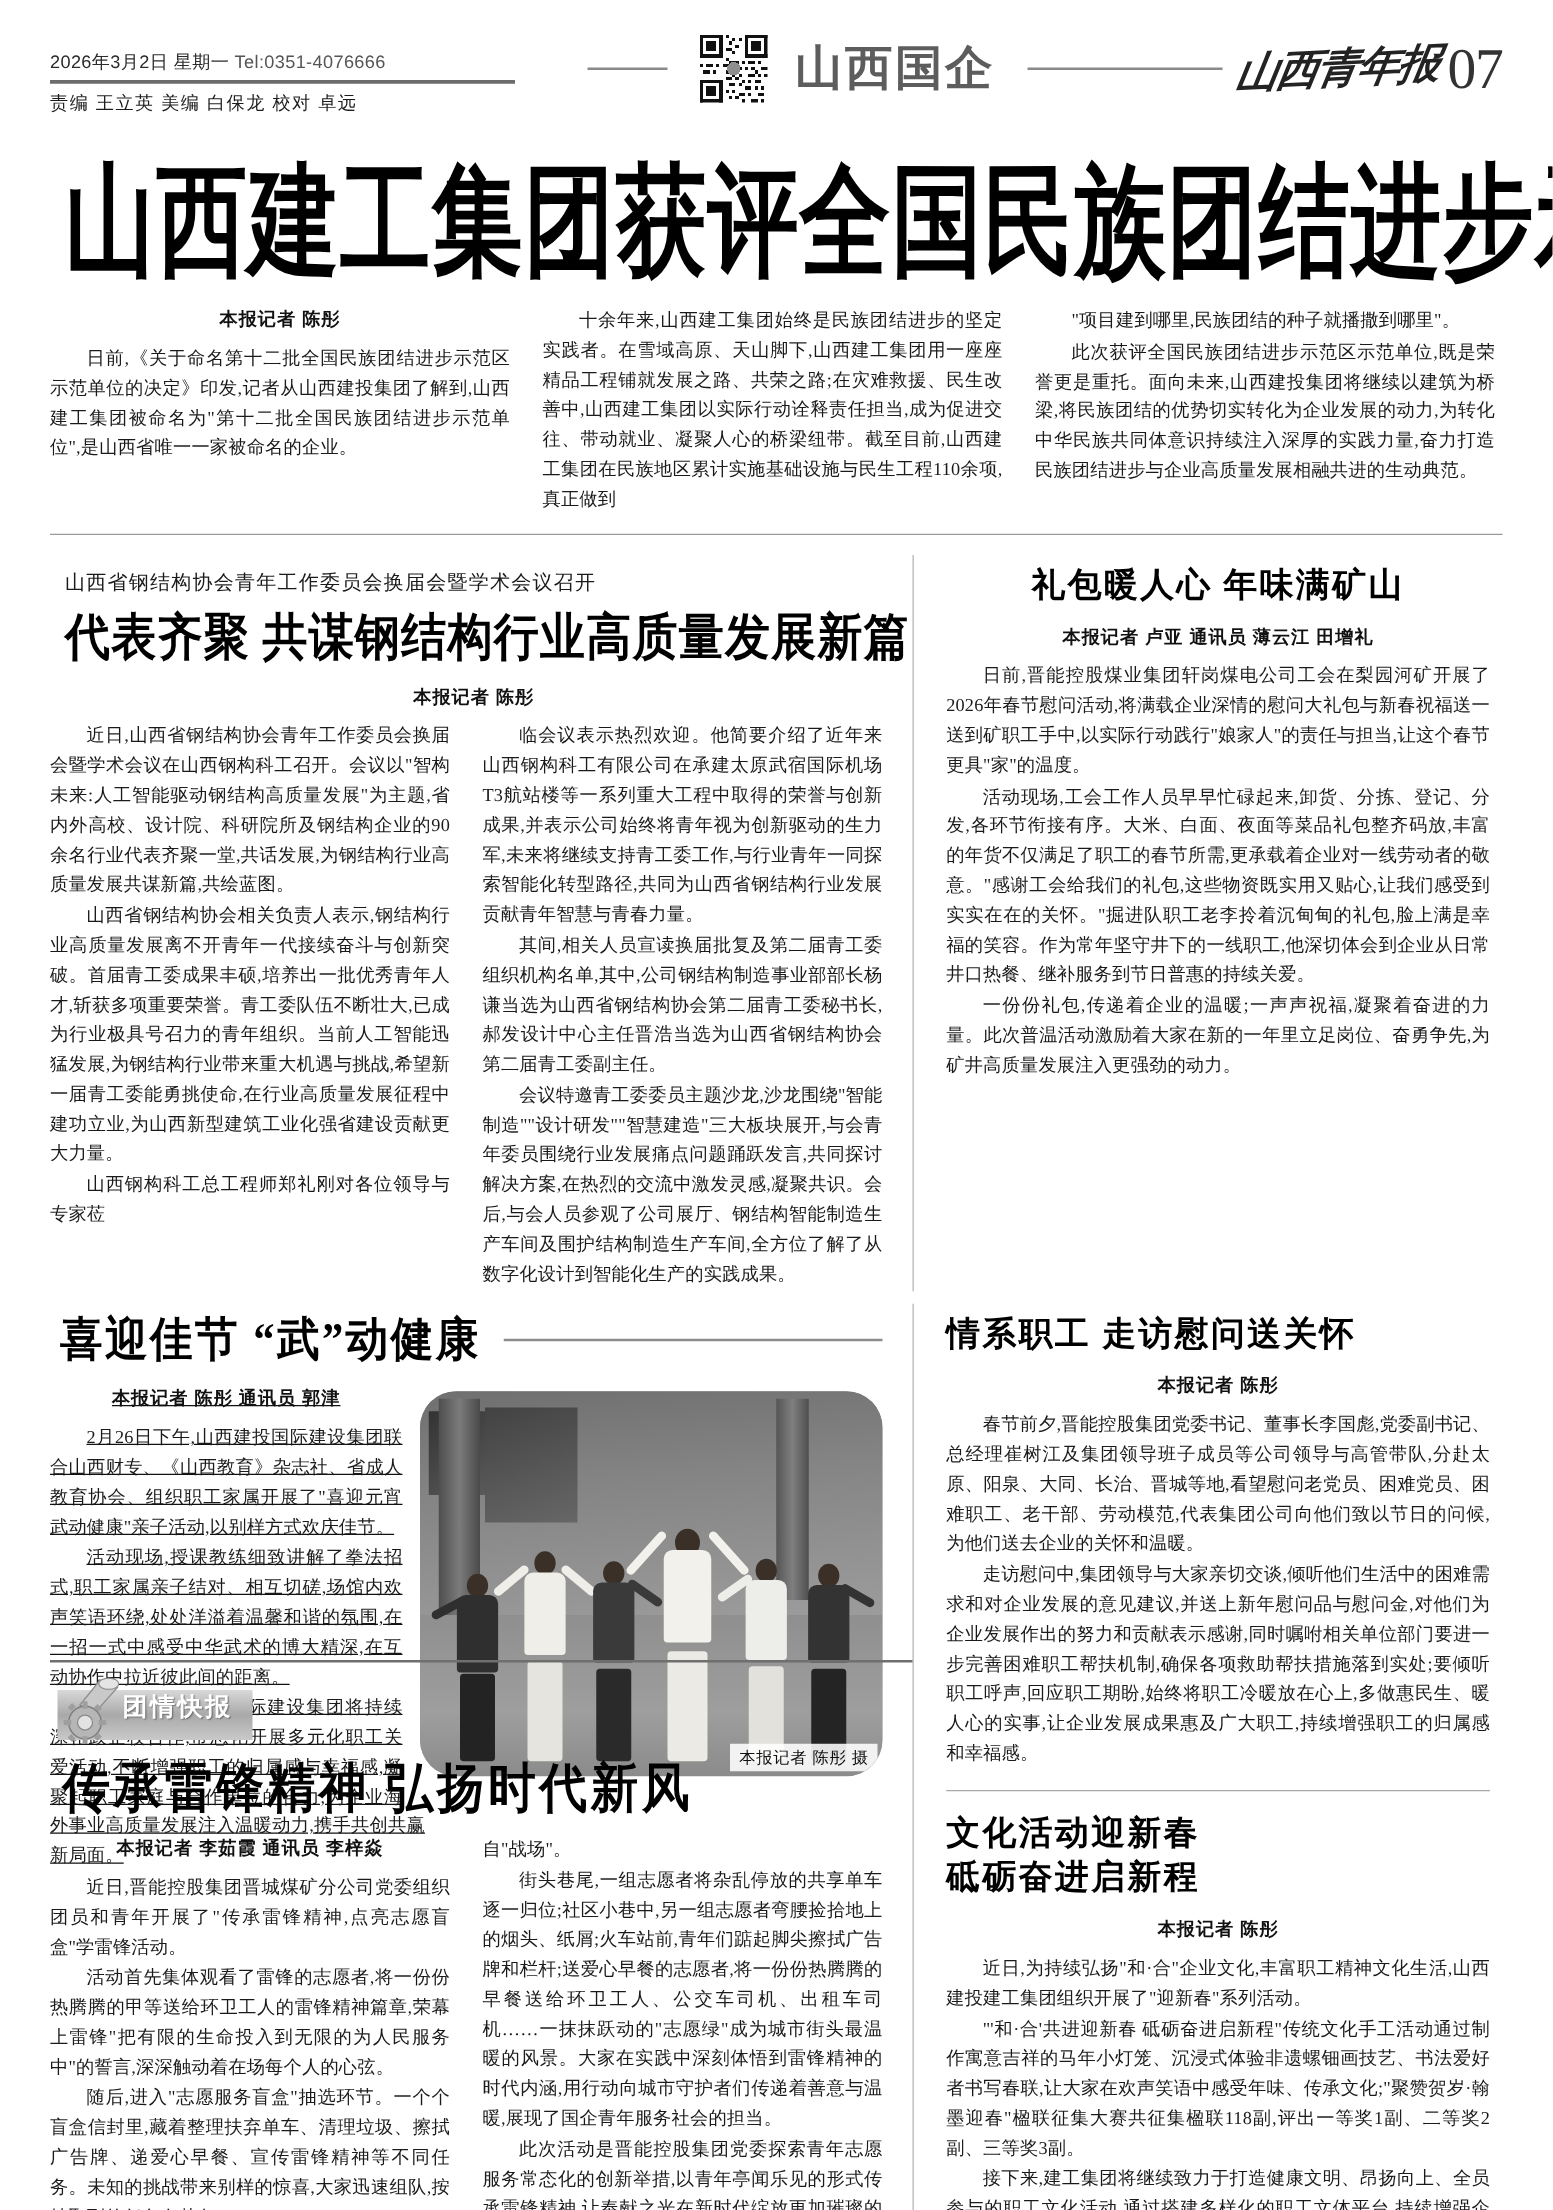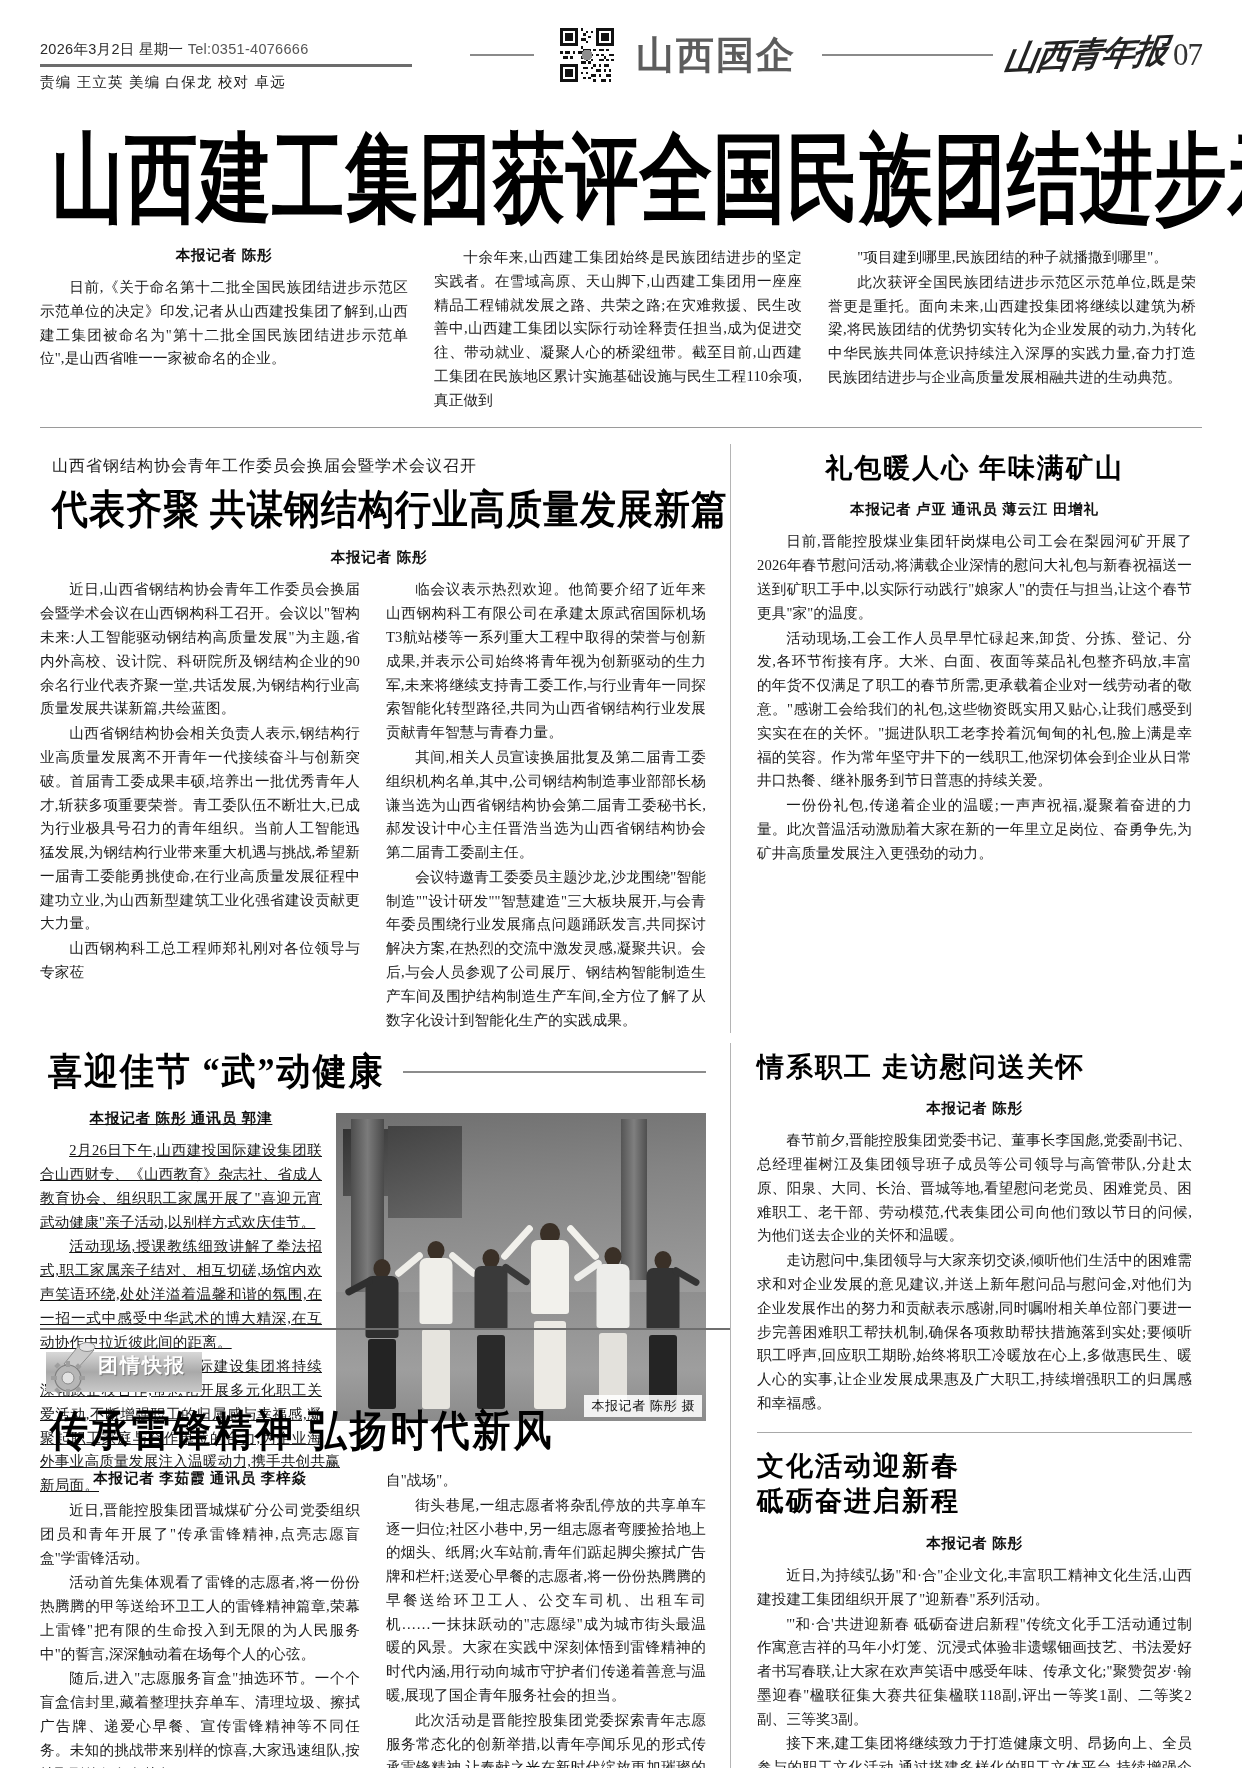--- a/index.html
+++ b/index.html
@@ -39,21 +39,21 @@
   .mh-right { display: flex; align-items: center; padding-top: 20px; }
   .brand-script {
     font-family: "Liberation Serif", serif;
     font-size: 34px; font-style: italic; font-weight: 700;
     color: #232323; letter-spacing: -2px;
     transform: skewX(-12deg) rotate(-3deg);
     white-space: nowrap;
   }
   .page-num {
     font-family: "Liberation Serif", serif;
-    font-size: 31px; font-weight: 400; color: #333;
+    font-size: 46px; font-weight: 400; color: #333;
     margin-left: 8px; line-height: .9; letter-spacing: -1px;
   }
 
   
   .main-headline {
     font-family: "Liberation Serif", serif;
     font-weight: 700;
     font-size: 74px;
     letter-spacing: 1px;
     text-align: center;
@@ -127,21 +127,21 @@
     transform: scaleY(1.1); transform-origin: left center;
   }
   .head-rule-wrap .rl { flex: 1; height: 2px; background: #8c8c8c; margin-left: 18px; }
 
   
   .photo-block { position: relative; width: 370px; height: 308px; float: right; margin: 4px 0 6px 14px; }
   .photo {
     width: 100%; height: 100%;
     background:
       linear-gradient(to bottom, #8e8e8e 0%, #9a9a9a 48%, #8a8a8a 49%, #a5a5a5 100%);
-    position: relative; overflow: hidden;
+    position: relative; overflow: hidden; border-radius: 29px;
   }
   .photo .wall {
     position: absolute; left: 0; top: 0; width: 100%; height: 58%;
     background: linear-gradient(175deg,#6f6f6f 0%,#848484 40%,#9c9c9c 100%);
   }
   .photo .floor {
     position: absolute; left: 0; bottom: 0; width: 100%; height: 42%;
     background: linear-gradient(to bottom,#8f8f8f 0%,#9e9e9e 60%,#8b8b8b 100%);
   }
   .photo .col-l { position: absolute; left: 4%; top: 2%; width: 9%; height: 56%;

